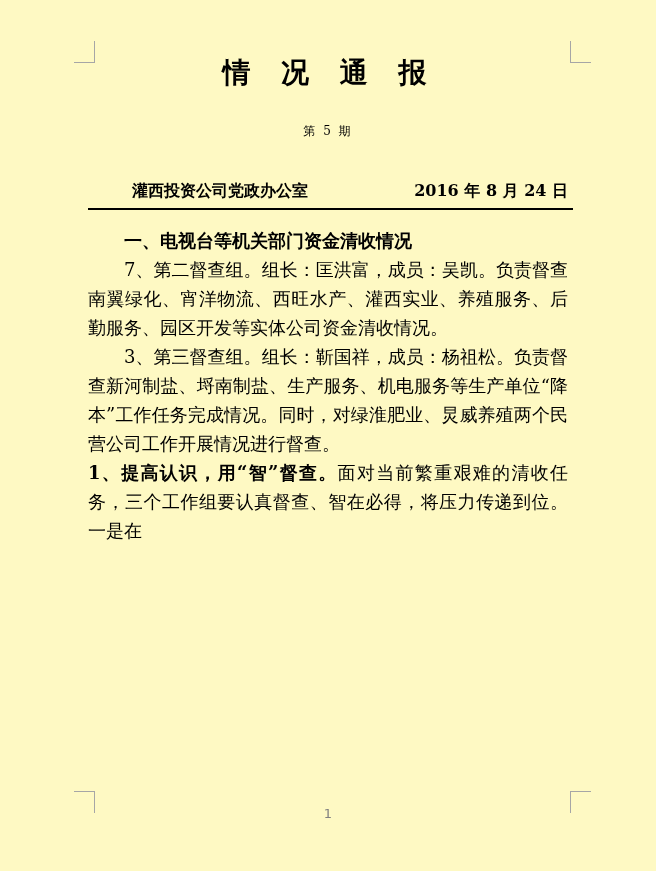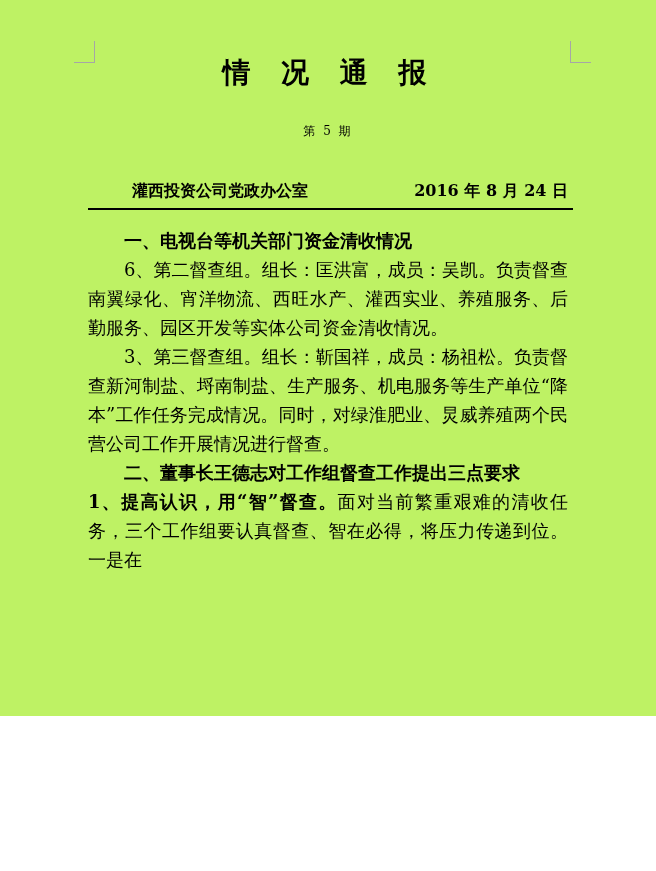--- a/index.html
+++ b/index.html
@@ -1,19 +1,19 @@
 <!DOCTYPE html>
 <html><head>
 <meta charset="utf-8">
 <style>
   html,body { margin:0; padding:0; background:#ffffff; }
   .page {
     position:relative;
-    width:656px; height:716px;
-    background:#bef264;
+    width:656px; height:871px;
+    background:#fef9c3;
     overflow:hidden;
     font-family:"DejaVu Serif","Liberation Serif",serif;
     color:#000000;
   }
   .content {
     position:absolute;
     left:88px; right:88px; top:0;
   }
   .doc-title {
     margin-top:56px;
@@ -88,23 +88,22 @@
 
     <div class="header-row">
       <span>灌西投资公司党政办公室</span>
       <span>2016 年 8 月 24 日</span>
     </div>
 
     <div class="rule"></div>
 
     <div class="body-text">
       <p class="indent bold">一、电视台等机关部门资金清收情况</p>
-      <p class="indent">6、第二督查组。组长：匡洪富，成员：吴凯。负责督查南翼绿化、宵洋物流、西旺水产、灌西实业、养殖服务、后勤服务、园区开发等实体公司资金清收情况。</p>
+      <p class="indent">7、第二督查组。组长：匡洪富，成员：吴凯。负责督查南翼绿化、宵洋物流、西旺水产、灌西实业、养殖服务、后勤服务、园区开发等实体公司资金清收情况。</p>
       <p class="indent">3、第三督查组。组长：靳国祥，成员：杨祖松。负责督查新河制盐、埒南制盐、生产服务、机电服务等生产单位“降本”工作任务完成情况。同时，对绿淮肥业、炅威养殖两个民营公司工作开展情况进行督查。</p>
-      <p class="indent bold">二、董事长王德志对工作组督查工作提出三点要求</p>
       <p><span class="bold">1、提高认识，用“智”督查。</span><span>面对当前繁重艰难的清收任务，三个工作组要认真督查、智在必得，将压力传递到位。一是在</span></p>
     </div>
 
   </div>
 
   <div class="page-number">1</div>
 
 </div>
 
 </body></html>

